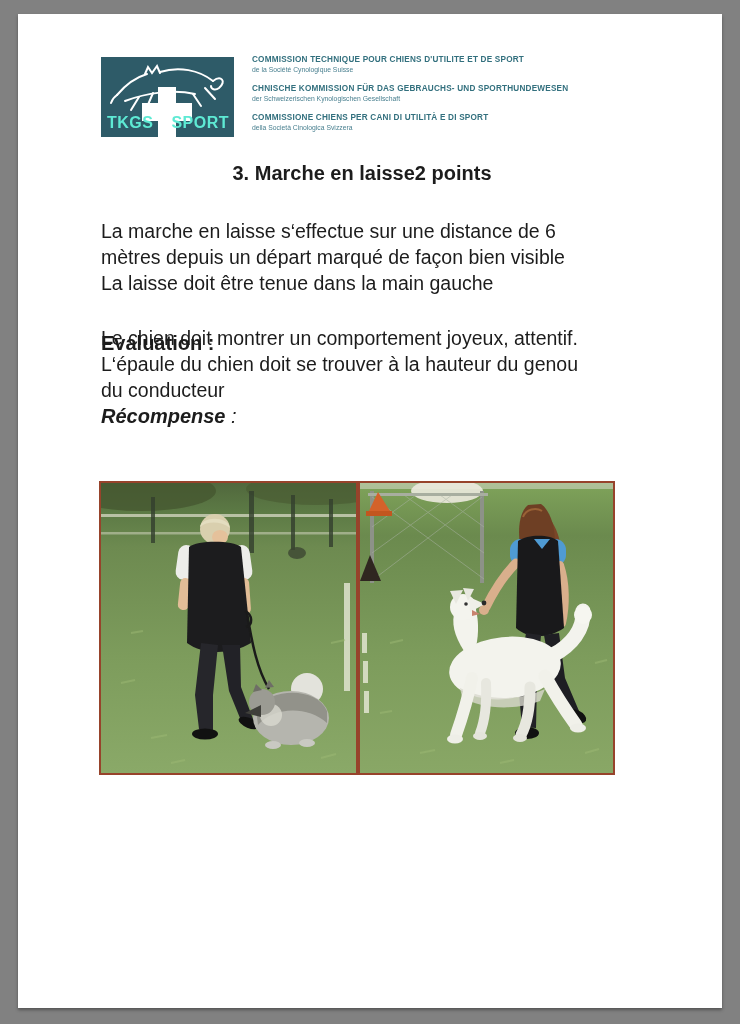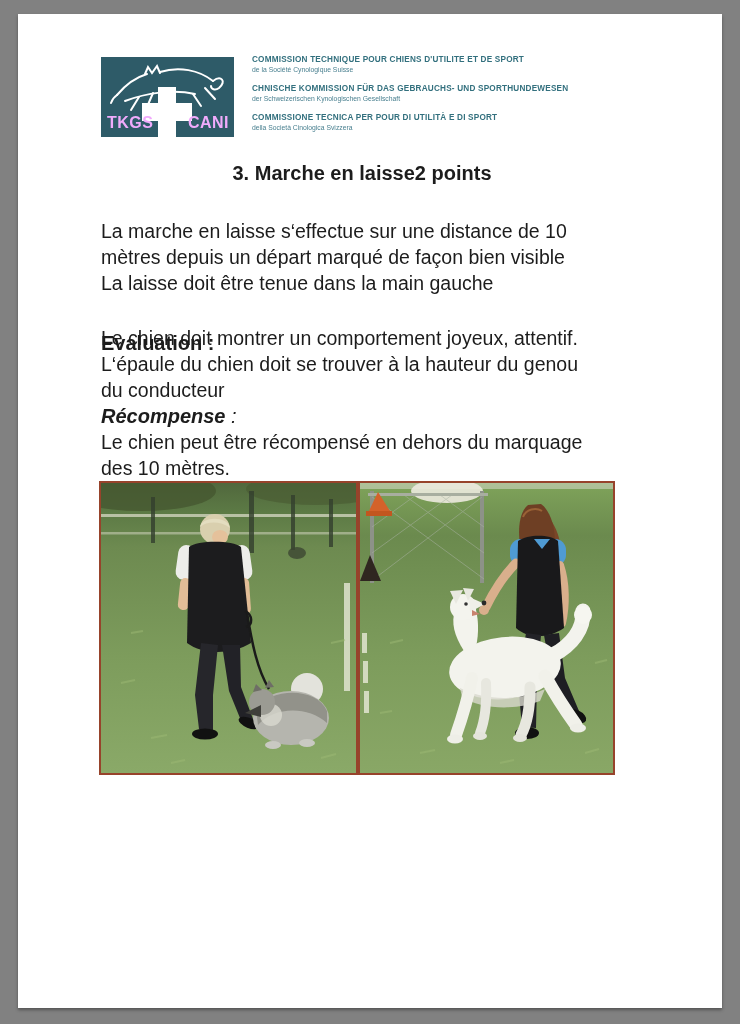--- a/index.html
+++ b/index.html
@@ -16,21 +16,21 @@
     background:#ffffff;
     box-shadow:0 2px 3px rgba(0,0,0,.35);
   }
   
   .tkgs-logo {
     position:absolute; left:83px; top:43px; width:133px; height:80px;
     background:#2e5b68;
   }
   .tkgs-logo svg { position:absolute; left:0; top:0; }
   .tkgs-word {
-    position:absolute; bottom:5px; color:#f0abfc; font-weight:bold;
+    position:absolute; bottom:5px; color:#5eead4; font-weight:bold;
     font-size:16px; letter-spacing:.5px;
   }
   .tkgs-word.left { left:6px; }
   .tkgs-word.right { right:5px; }
   .org-block { position:absolute; left:234px; top:41px; width:330px; }
   .org-item { margin-bottom:10px; }
   .org-title {
     font-size:8.2px; font-weight:bold; color:#33707e; line-height:10px;
     letter-spacing:.2px;
   }
@@ -78,56 +78,54 @@
         <path d="M112 24 C 120 18, 126 24, 118 31 C 114 34, 110 32, 110 29"></path>
         <path d="M16 38 C 13 40, 11 43, 10 46"></path>
         <path d="M24 44 C 45 36, 72 32, 94 37"></path>
         <path d="M38 40 l-8 13"></path>
         <path d="M52 36 l-6 14"></path>
         <path d="M92 37 l8 12"></path>
         <path d="M104 31 l10 11"></path>
       </g>
     </svg>
     <span class="tkgs-word left">TKGS</span>
-    <span class="tkgs-word right">CANI</span>
+    <span class="tkgs-word right">SPORT</span>
   </div>
 
   <div class="org-block">
     <div class="org-item">
       <div class="org-title">COMMISSION TECHNIQUE POUR CHIENS D'UTILITE ET DE SPORT</div>
       <div class="org-subtitle">de la Société Cynologique Suisse</div>
     </div>
     <div class="org-item">
       <div class="org-title">CHNISCHE KOMMISSION FÜR DAS GEBRAUCHS- UND SPORTHUNDEWESEN</div>
       <div class="org-subtitle">der Schweizerischen Kynologischen Gesellschaft</div>
     </div>
     <div class="org-item">
-      <div class="org-title">COMMISSIONE TECNICA PER POUR DI UTILITÀ E DI SPORT</div>
+      <div class="org-title">COMMISSIONE CHIENS PER CANI DI UTILITÀ E DI SPORT</div>
       <div class="org-subtitle">della Società Cinologica Svizzera</div>
     </div>
   </div>
 
 
   <div class="title-row">
     <span>3. Marche en laisse</span>
     <span>2 points</span>
   </div>
 
-  <div class="para intro">La marche en laisse s‘effectue sur une distance de 10
+  <div class="para intro">La marche en laisse s‘effectue sur une distance de 6
 mètres depuis un départ marqué de façon bien visible
 La laisse doit être tenue dans la main gauche</div>
 
   <div class="para-heading eval-h">Evaluation :</div>
   <div class="para eval-b">Le chien doit montrer un comportement joyeux, attentif.
 L‘épaule du chien doit se trouver à la hauteur du genou
 du conducteur</div>
 
   <div class="para-heading rec-h"><span>Récompense</span><span class="colon-regular"> :</span></div>
-  <div class="para rec-b">Le chien peut être récompensé en dehors du marquage
-des 10 mètres.</div>
 
   <div class="photos-row">
 
     <div class="photo-frame">
       <svg width="255" height="290" viewBox="0 0 255 290">
         <defs>
           <linearGradient id="grassL" x1="0" y1="0" x2="0" y2="1">
             <stop offset="0" stop-color="#51683d"></stop>
             <stop offset="0.10" stop-color="#5c7a45"></stop>
             <stop offset="0.22" stop-color="#6d8a50"></stop>

